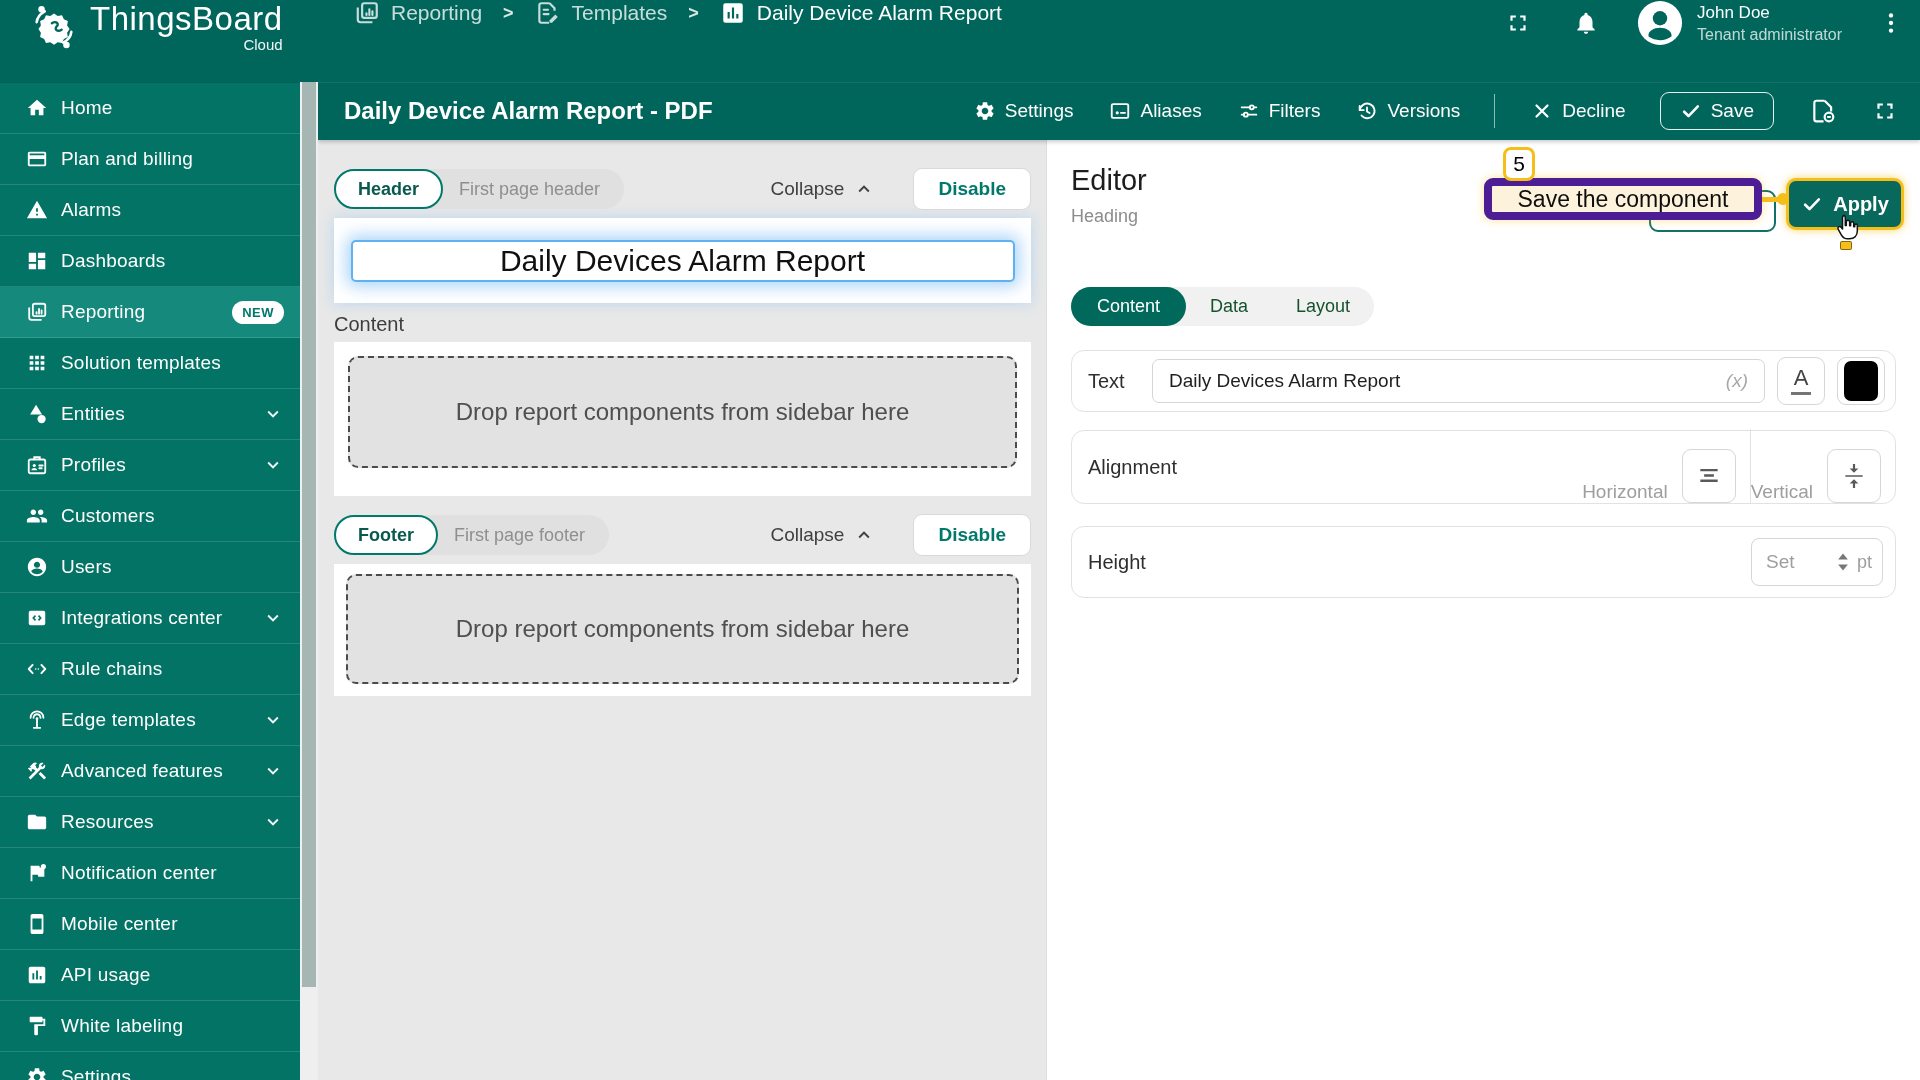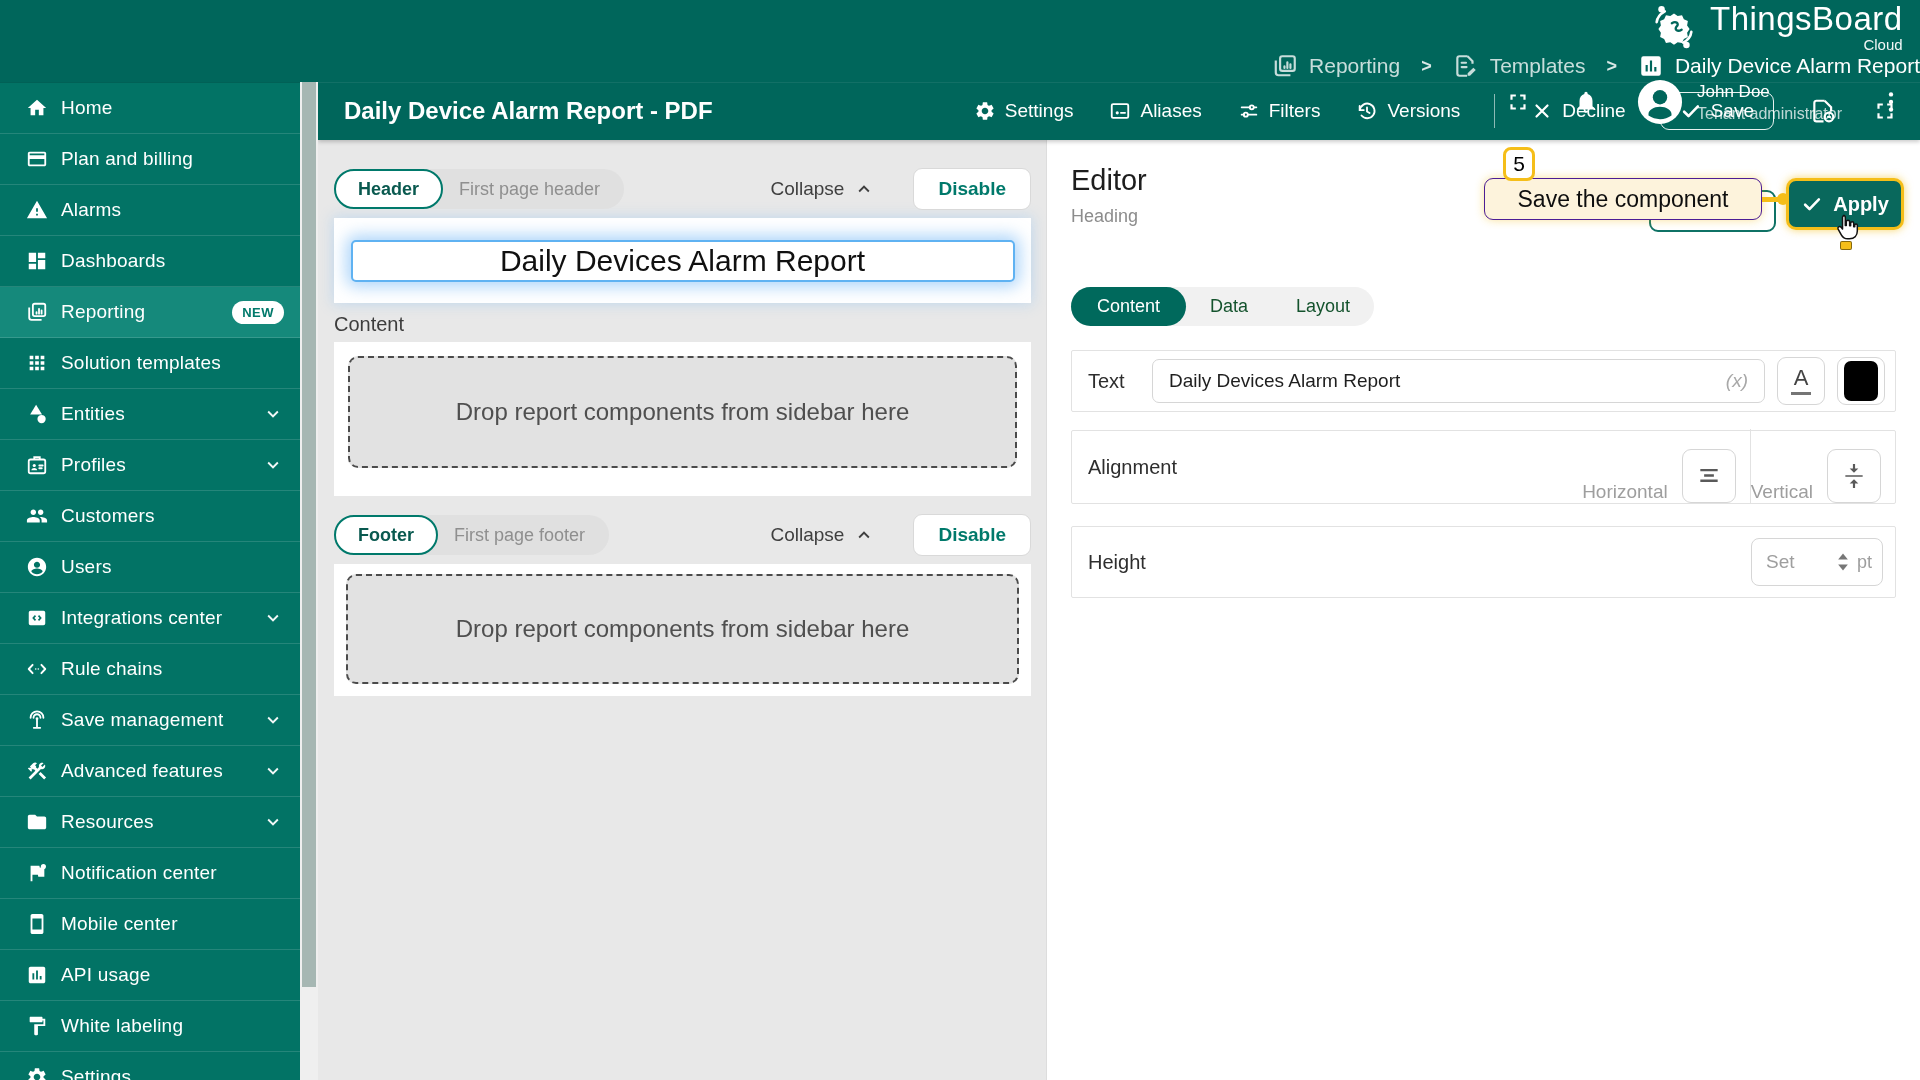--- a/index.html
+++ b/index.html
@@ -5,21 +5,21 @@
   * { box-sizing: border-box; margin: 0; padding: 0; }
   html, body { width: 1920px; height: 1080px; overflow: hidden; }
   body { font-family: "Liberation Sans", sans-serif; background: #fff; }
   .app { position: relative; width: 1920px; height: 1080px; }
 
   [data-icon] { display: inline-flex; align-items: center; justify-content: center; }
   [data-icon] svg { width: 100%; height: 100%; display: block; }
 
   
   .topbar { position: absolute; top: 0; left: 0; width: 1920px; height: 82px;
-    background: #00665B; display: flex; align-items: flex-end; color: #fff; z-index: 5; flex-direction: column; }
+    background: #00665B; display: flex; align-items: flex-start; color: #fff; z-index: 5; }
   .brand { width: 300px; flex: none; display: flex; align-items: center; padding-left: 28px; gap: 10px; cursor: pointer; }
   .brand-icon { width: 52px; height: 52px; }
   .brand-text { display: flex; flex-direction: column; }
   .brand-name { font-size: 33px; font-weight: 400; letter-spacing: .5px; }
   .brand-sub { font-size: 15px; align-self: flex-end; margin-top: -2px; opacity: .95; }
 
   .breadcrumb { display: flex; align-items: center; margin-left: 54px; font-size: 21px; white-space: nowrap; }
   .bc-item { display: flex; align-items: center; gap: 11px; color: rgba(255,255,255,.78); cursor: pointer; }
   .bc-item.current { color: #fff; }
   .bc-icon { width: 26px; height: 26px; }
@@ -93,21 +93,21 @@
 
   
   .rightpanel { position: absolute; left: 1046px; top: 140px; width: 874px; height: 940px;
     background: #fff; padding: 0 24px; border-left: 1px solid #ddd; }
   .editor-title { margin-top: 24px; font-size: 29px; font-weight: 500; color: #1d1d1d; }
   .editor-sub { margin-top: 9px; font-size: 18px; color: #8c8c8c; }
   .tabs { margin-top: 60px; display: inline-flex; align-items: center; background: #f1f1f1; border-radius: 20px; height: 39px; }
   .tab { font-size: 18px; color: #14532d; padding: 0 24px; height: 100%; display: flex; align-items: center; cursor: pointer; }
   .tab.active { background: #00695C; color: #fff; border-radius: 20px; padding: 0 26px; font-weight: 500; }
 
-  .card { border: 1px solid #e2e2e2; border-radius: 2px; display: flex; align-items: center; background: #fff; }
+  .card { border: 1px solid #e2e2e2; border-radius: 13px; display: flex; align-items: center; background: #fff; }
   .text-card { margin-top: 24px; height: 62px; padding: 0 10px 0 16px; }
   .t-label { font-size: 20px; color: #2e2e2e; width: 64px; flex: none; }
   .t-label.wide { width: auto; }
   .text-field { flex: 1; height: 44px; border: 1px solid #d6d6d6; border-radius: 7px; display: flex; align-items: center;
     padding: 0 16px; font-size: 19px; color: #1f1f1f; cursor: text; }
   .fx { margin-left: auto; color: #a8a8a8; font-size: 19px; font-style: italic; cursor: pointer; }
   .sq-btn { width: 48px; height: 48px; border: 1px solid #d6d6d6; border-radius: 9px; margin-left: 12px;
     display: flex; align-items: center; justify-content: center; cursor: pointer; flex: none; }
   .ua { font-size: 22px; line-height: 1; color: #444; display: flex; flex-direction: column; align-items: center; }
   .ua::after { content: ""; width: 20px; height: 3px; background: #757575; margin-top: 3px; }
@@ -126,21 +126,21 @@
     display: flex; align-items: center; padding: 0 10px 0 14px; cursor: text; }
   .hb-set { font-size: 19px; color: #9e9e9e; }
   .spin { margin-left: auto; display: flex; flex-direction: column; gap: 2px; color: #777; }
   .spin-b { width: 14px; height: 9px; cursor: pointer; }
   .hb-unit { font-size: 18px; color: #9e9e9e; margin-left: 7px; }
 
   
   .cancel-ghost { position: absolute; left: 1649px; top: 190px; width: 127px; height: 42px;
     background: #fff; border: 2px solid #0F7265; border-radius: 9px; z-index: 40; cursor: pointer; }
   .anno-tooltip { position: absolute; left: 1484px; top: 178px; width: 278px; height: 42px;
-    background: #FDF3DC; border: 1px solid #4c1d95; border-radius: 9px; z-index: 45;
+    background: #FDF3DC; border: 8px solid #4c1d95; border-radius: 9px; z-index: 45;
     display: flex; align-items: center; justify-content: center; font-size: 23px; color: #0e0e0e;
     box-shadow: 0 0 10px rgba(245,190,25,.45); }
   .anno-step { position: absolute; left: 1503px; top: 147px; width: 32px; height: 34px;
     background: #fff; border: 3px solid #F5BE19; border-radius: 8px; z-index: 46;
     display: flex; align-items: center; justify-content: center; font-size: 21px; color: #000; }
   .anno-line { position: absolute; left: 1757px; top: 197px; width: 28px; height: 5px; background: #F5BE19; border-radius: 2px; z-index: 44; }
   .anno-dot { position: absolute; left: 1777px; top: 193px; width: 12px; height: 12px; background: #F5BE19; border-radius: 50%; z-index: 46; }
   .apply-btn { position: absolute; left: 1786px; top: 178px; width: 118px; height: 52px;
     background: #09685C; border: 3px solid #F5BE19; border-radius: 10px; z-index: 45;
     display: flex; align-items: center; justify-content: center; gap: 10px; color: #fff;
@@ -362,21 +362,21 @@
       </div>
       <div class="side-item">
         <span class="s-icon" data-icon="edge">
           <svg viewBox="0 0 24 24" fill="none" stroke="currentColor" stroke-width="2" stroke-linecap="round">
             <path d="M5 9.5a7 7 0 0 1 14 0"></path>
             <path d="M8.2 9.5a3.8 3.8 0 0 1 7.6 0"></path>
             <circle cx="12" cy="10.5" r="1.5" fill="currentColor" stroke="none"></circle>
             <path d="M12 12v8.5M8.5 20.5h7"></path>
           </svg>
         </span>
-        <span class="s-label">Save management</span>
+        <span class="s-label">Edge templates</span>
         <span class="s-chev" data-icon="chevdown">
           <svg viewBox="0 0 24 24" fill="currentColor">
             <path d="M7.41 8.59L12 13.17l4.59-4.58L18 10l-6 6-6-6 1.41-1.41z"></path>
           </svg>
         </span>
       </div>
       <div class="side-item">
         <span class="s-icon" data-icon="advanced">
           <svg viewBox="0 0 24 24" fill="currentColor">
             <path d="M13.78 15.17l2.12-2.12 6 6-2.12 2.12zM17.5 10c1.93 0 3.5-1.57 3.5-3.5 0-.58-.16-1.12-.41-1.6l-2.7 2.7-1.49-1.49 2.7-2.7c-.48-.25-1.02-.41-1.6-.41C15.57 3 14 4.57 14 6.5c0 .41.08.8.21 1.16l-1.85 1.85-1.78-1.78.71-.71-1.41-1.41L12 3.49c-1.17-1.17-3.07-1.17-4.24 0L4.22 7.03l1.41 1.41H2.81l-.71.71 3.54 3.54.71-.71V9.15l1.41 1.41.71-.71 1.78 1.78-7.41 7.41 2.12 2.12L16.34 9.79c.36.13.75.21 1.16.21z"></path>

